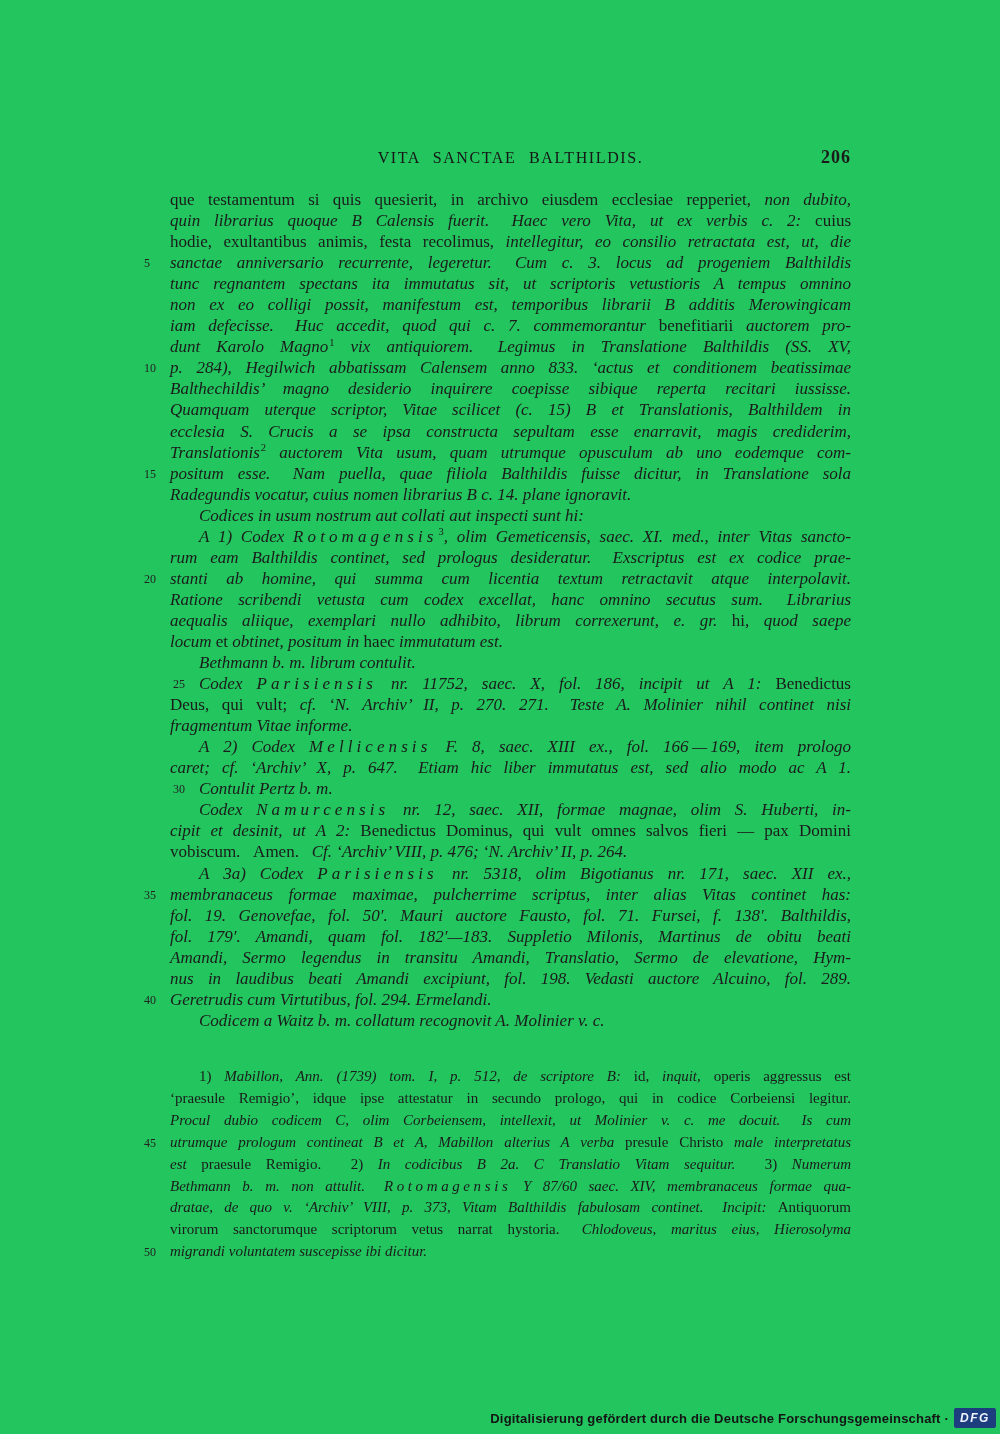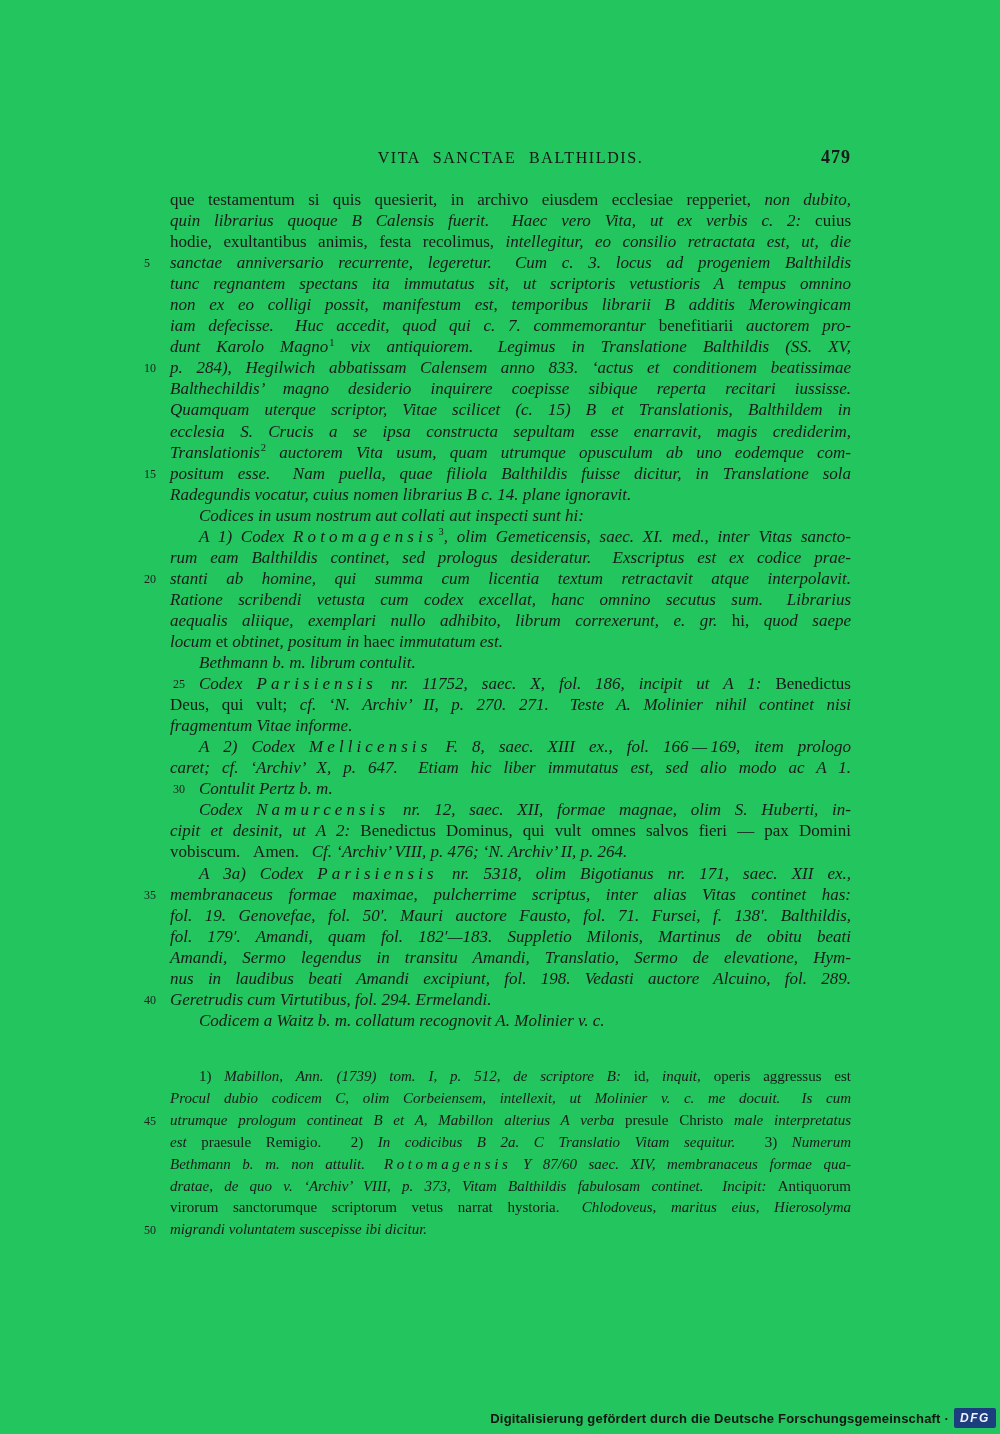--- a/index.html
+++ b/index.html
@@ -69,21 +69,21 @@
     border-radius:2px;
   }
 </style>
 </head>
 <body>
 
 <div class="page">
 
   <div class="header">
     <span class="page-title">VITA SANCTAE BALTHILDIS.</span>
-    <span class="page-number">479</span>
+    <span class="page-number">206</span>
   </div>
 
   <div class="main-text" id="main-text">
       <div class="tline"><span class="rm">que testamentum si quis quesierit, in archivo eiusdem ecclesiae repperiet, </span><span class="it">non dubito,</span></div>
       <div class="tline"><span class="it">quin librarius quoque B Calensis fuerit.  Haec vero Vita, ut ex verbis c. 2: </span><span class="rm">cuius</span></div>
       <div class="tline"><span class="rm">hodie, exultantibus animis, festa recolimus, </span><span class="it">intellegitur, eo consilio retractata est, ut, die</span></div>
       <div class="tline"><span class="lineno">5</span><span class="it">sanctae anniversario recurrente, legeretur.  Cum c. 3. locus ad progeniem Balthildis</span></div>
       <div class="tline"><span class="it">tunc regnantem spectans ita immutatus sit, ut scriptoris vetustioris A tempus omnino</span></div>
       <div class="tline"><span class="it">non ex eo colligi possit, manifestum est, temporibus librarii B additis Merowingicam</span></div>
       <div class="tline"><span class="it">iam defecisse.  Huc accedit, quod qui c. 7. commemorantur </span><span class="rm">benefitiarii </span><span class="it">auctorem pro-</span></div>
@@ -117,20 +117,21 @@
       <div class="tline"><span class="it">fol. 19. Genovefae, fol. 50′. Mauri auctore Fausto, fol. 71. Fursei, f. 138′. Balthildis,</span></div>
       <div class="tline"><span class="it">fol. 179′. Amandi, quam fol. 182′—183. Suppletio Milonis, Martinus de obitu beati</span></div>
       <div class="tline"><span class="it">Amandi, Sermo legendus in transitu Amandi, Translatio, Sermo de elevatione, Hym-</span></div>
       <div class="tline"><span class="it">nus in laudibus beati Amandi excipiunt, fol. 198. Vedasti auctore Alcuino, fol. 289.</span></div>
       <div class="tline flush"><span class="lineno">40</span><span class="it">Geretrudis cum Virtutibus, fol. 294. Ermelandi.</span></div>
       <div class="tline indent flush"><span class="it">Codicem a Waitz b. m. collatum recognovit A. Molinier v. c.</span></div>
     </div>
 
   <div class="footnotes" id="footnotes">
       <div class="tline indent"><span class="rm">1) </span><span class="it">Mabillon, Ann. (1739) tom. I, p. 512, de scriptore B: </span><span class="rm">id, </span><span class="it">inquit, </span><span class="rm">operis aggressus est</span></div>
+      <div class="tline"><span class="rm">‘praesule Remigio’, idque ipse attestatur in secundo prologo, qui in codice Corbeiensi legitur.</span></div>
       <div class="tline"><span class="it">Procul dubio codicem C, olim Corbeiensem, intellexit, ut Molinier v. c. me docuit.  Is cum</span></div>
       <div class="tline"><span class="lineno">45</span><span class="it">utrumque prologum contineat B et A, Mabillon alterius A verba </span><span class="rm">presule Christo </span><span class="it">male interpretatus</span></div>
       <div class="tline"><span class="it">est </span><span class="rm">praesule Remigio.  2) </span><span class="it">In codicibus B 2a. C Translatio Vitam sequitur.</span><span class="rm">  3) </span><span class="it">Numerum</span></div>
       <div class="tline"><span class="it">Bethmann b. m. non attulit.  </span><span class="it lsp">Rotomagensis</span><span class="it"> Y 87/60 saec. XIV, membranaceus formae qua-</span></div>
       <div class="tline"><span class="it">dratae, de quo v. ‘Archiv’ VIII, p. 373, Vitam Balthildis fabulosam continet.  Incipit: </span><span class="rm">Antiquorum</span></div>
       <div class="tline"><span class="rm">virorum sanctorumque scriptorum vetus narrat hystoria.  </span><span class="it">Chlodoveus, maritus eius, Hierosolyma</span></div>
       <div class="tline flush"><span class="lineno">50</span><span class="it">migrandi voluntatem suscepisse ibi dicitur.</span></div>
     </div>
 
   <div class="scan-footer">

